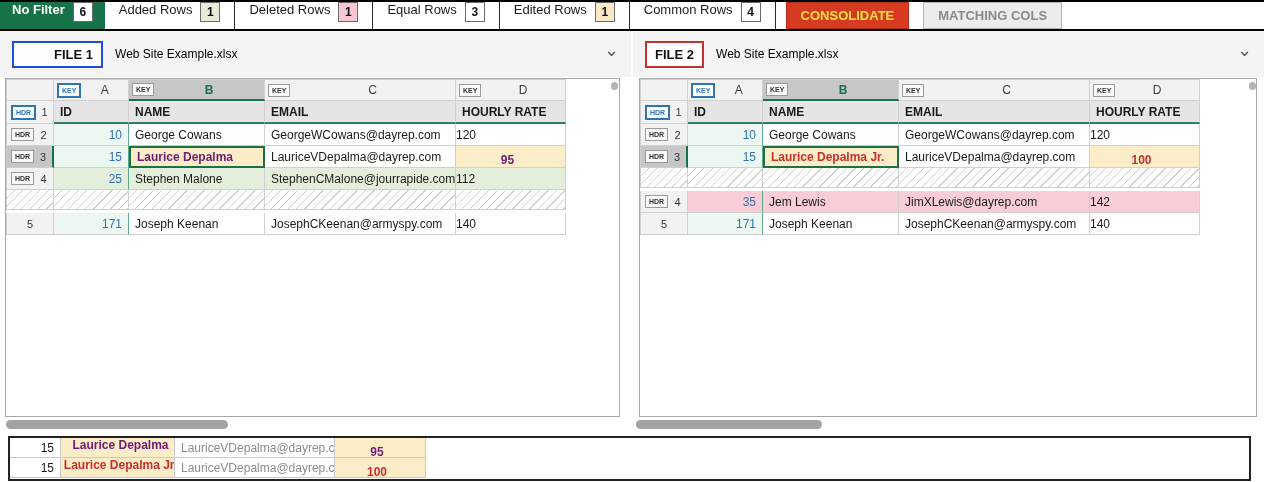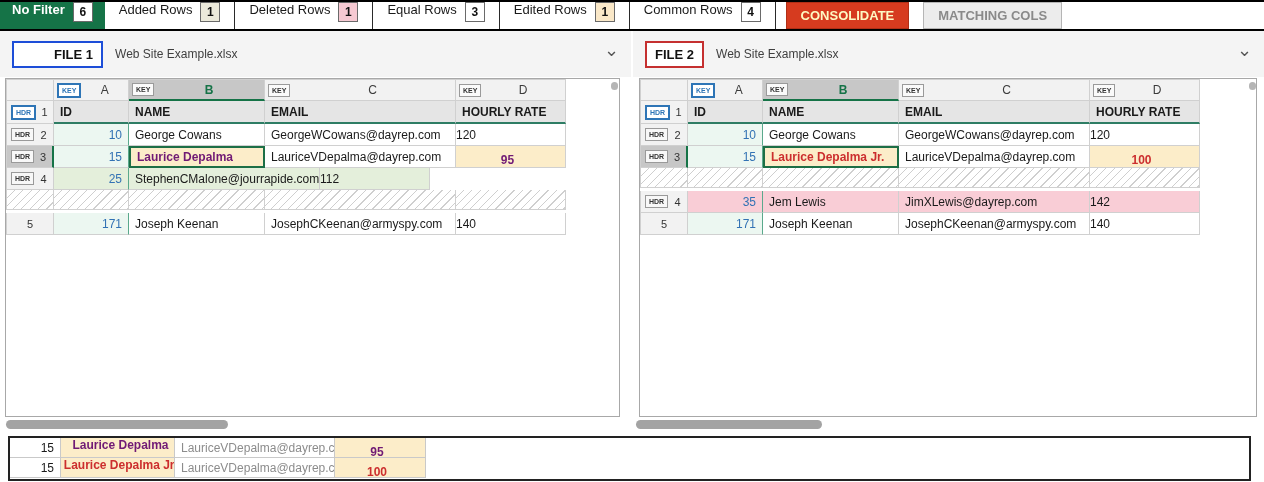--- a/index.html
+++ b/index.html
@@ -9,31 +9,31 @@
   
   .topbar{position:absolute;left:0;top:0;width:1264px;height:31px;background:#000;display:flex;align-items:stretch;}
   .tab{display:flex;align-items:flex-start;gap:8px;padding:0 14px;background:#fff;font-size:13px;color:#1a1a1a;margin:2px 0 2px 0;border-right:1px solid #2a2a2a;cursor:default;}
   .tab-active{background:#157347;color:#fff;font-weight:bold;border-right:none;padding:0 12px;margin:2px 0;}
   .count-badge{display:inline-flex;align-items:center;justify-content:center;min-width:20px;height:20px;padding:0 4px;border:1px solid #6a6a6a;background:#fff;color:#111;font-size:12px;font-weight:bold;}
   .badge-khaki{background:#ebe9da;}
   .badge-pink{background:#f6c9d2;}
   .badge-beige{background:#fae8c8;}
   .btn-area{display:flex;align-items:center;gap:14px;background:#fff;margin:2px 0;padding:0 10px;flex:1;}
   .btn{font-size:13px;font-weight:bold;padding:5px 14px;cursor:pointer;}
-  .btn-consolidate{background:#d63b1f;color:#fef9c3;border:1px solid #b02f16;}
+  .btn-consolidate{background:#d63b1f;color:#fde047;border:1px solid #b02f16;}
   .btn-matching{background:#ececec;color:#8a8a8a;border:1px solid #b5b5b5;}
 
   
   .filebar-row{position:absolute;left:0;top:31px;width:1264px;height:46px;display:flex;}
   .filebar{flex:1;background:#f4f4f4;display:flex;align-items:center;padding:0 12px;position:relative;}
   .filebar+.filebar{margin-left:2px;}
   .file-badge{font-size:13px;font-weight:bold;color:#111;background:#fff;padding:4px 8px;margin-right:12px;}
   .file1-badge{border:2px solid #1d4ed8;padding-left:40px;}
   .file2-badge{border:2px solid #c53030;}
-  .file-name{font-size:12px;color:#404040;}
+  .file-name{font-size:12px;color:#000000;}
   .chevron{position:absolute;right:12px;top:8px;font-size:18px;color:#555;cursor:pointer;}
 
   
   .panel{position:absolute;top:78px;height:339px;background:#fff;border:1px solid #a8a8a8;overflow:hidden;}
   .panel-left{left:5px;width:615px;}
   .panel-right{left:639px;width:618px;}
 
   .grid{position:absolute;left:0;top:0;}
   .grid-row{display:flex;height:22px;}
   .grid-row.hdr-green{height:23px;}
@@ -182,20 +182,21 @@
             </svg>
             <span class="txt-green">95</span>
           </div>
         </div>
         <div class="grid-row">
           <div class="cell c0 rowhdr">
             <span class="hdr-badge">HDR</span>
             <span class="rnum">4</span>
           </div>
           <div class="cell c1 cell-id bg-green">25</div>
+          <div class="cell c2 cell-text bg-green">Stephen Malone</div>
           <div class="cell c3 cell-text bg-green">StephenCMalone@jourrapide.com</div>
           <div class="cell c4 cell-rate bg-green">
             <span class="">112</span>
           </div>
         </div>
         <div class="grid-row hatch-row">
           <div class="cell c0 rowhdr hatch"></div>
           <div class="cell c1 hatch"></div>
           <div class="cell c2 hatch"></div>
           <div class="cell c3 hatch"></div>

